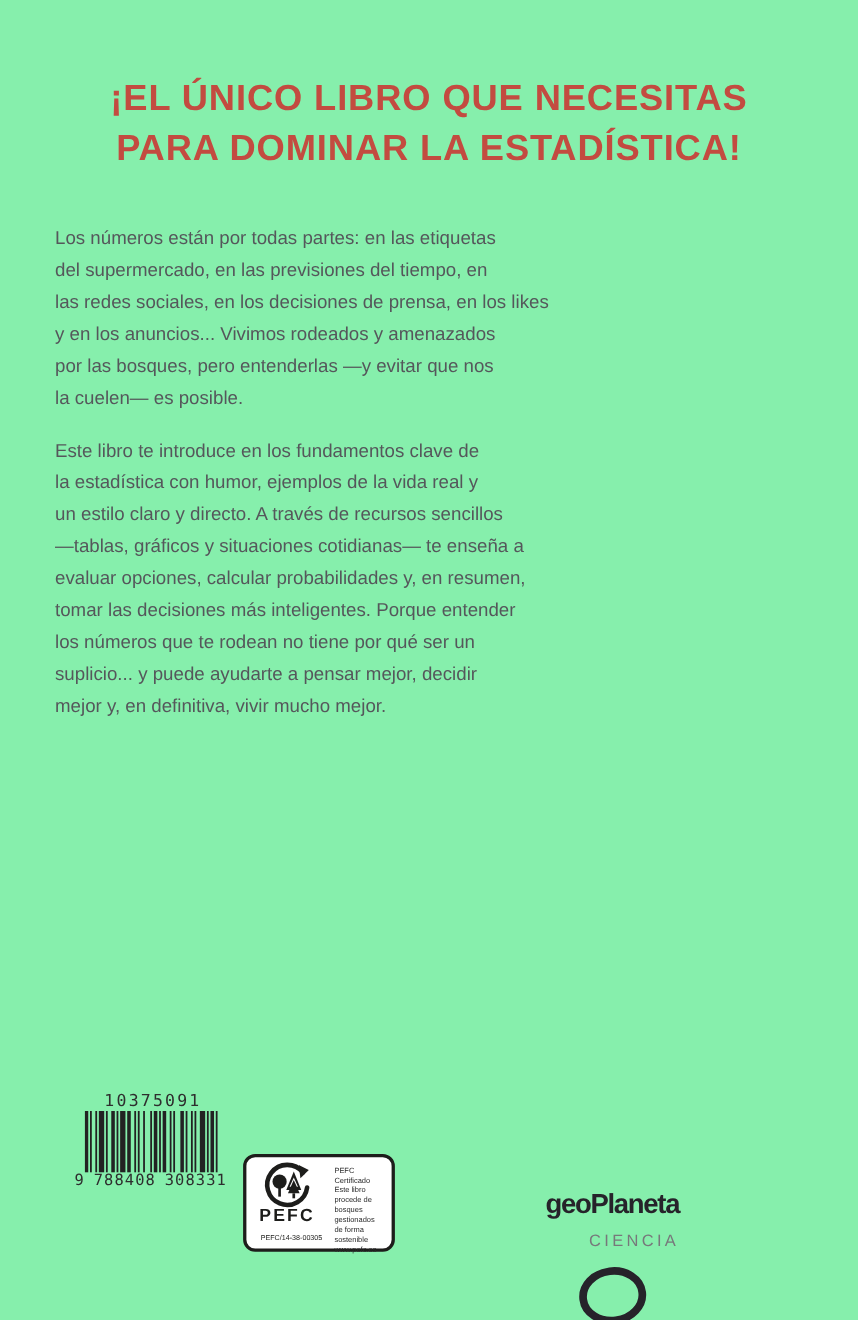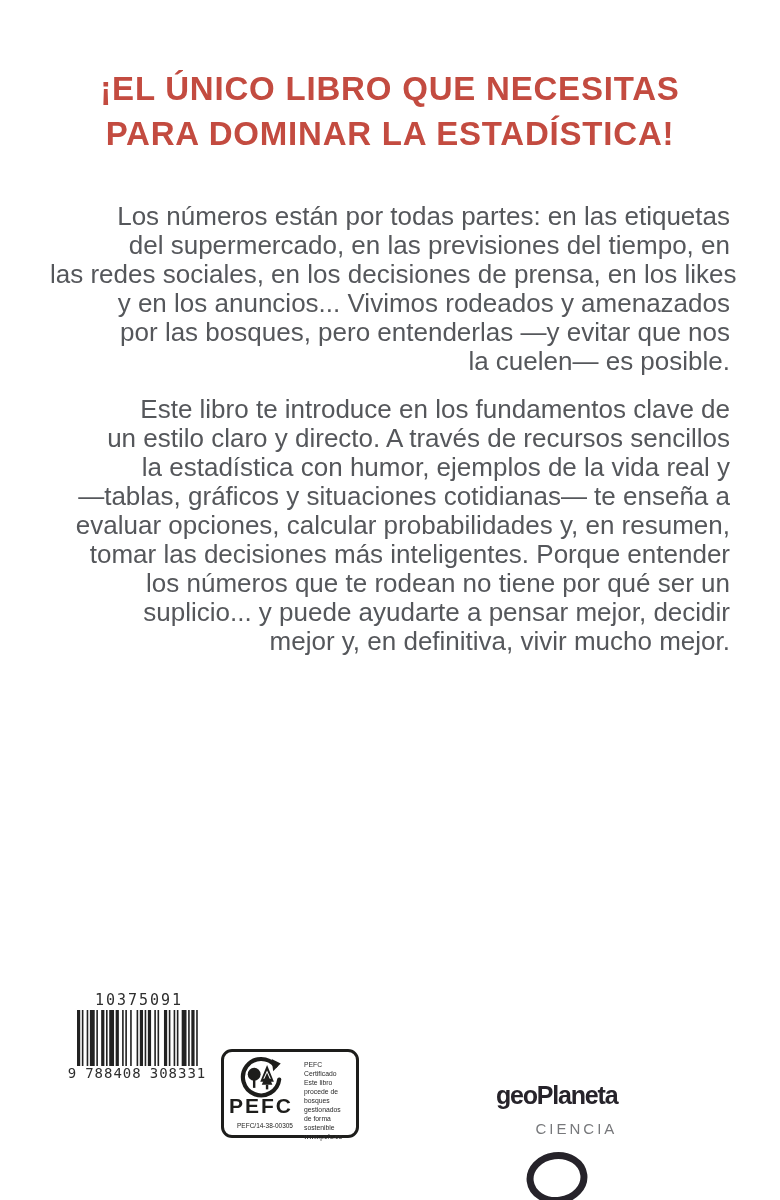--- a/index.html
+++ b/index.html
@@ -1,39 +1,39 @@
 <!DOCTYPE html>
 <html><head>
 <meta charset="utf-8">
 <style>
   html,body{margin:0;padding:0;background:#e9e9e9;}
   .page{
     position:relative;
     width:780px;height:1200px;
     margin:0 auto;
-    background:#ffffff;
+    background:#86efac;
     font-family:"Liberation Sans", sans-serif;
     overflow:hidden;
   }
   
   .headline{
     position:absolute;top:66px;left:30px;right:30px;
     text-align:center;
     color:#c34b40;
     font-size:33px;
     line-height:45px;
     font-weight:700;
     letter-spacing:0.8px;
   }
   
   .para{
     position:absolute;left:50px;width:680px;
-    text-align:right;
+    text-align:left;
     color:#55575b;
-    font-size:26px;
+    font-size:17px;
     line-height:29px;
     font-weight:400;
   }
   .para .line{white-space:nowrap;}
   .p1{top:202px;}
   .p2{top:395px;}
   .italic{}
   
   .barcode-block{
     position:absolute;left:74px;top:992px;width:130px;
@@ -56,21 +56,21 @@
     position:absolute;left:221px;top:1049px;
     width:138px;height:89px;
     border:3px solid #1d1d1b;border-radius:11px;
     background:#fff;box-sizing:border-box;
   }
   .pefc-left{
     position:absolute;left:4px;top:4px;width:66px;height:64px;
     display:flex;flex-direction:column;align-items:center;
   }
   .pefc-word{
-    font-size:21px;font-weight:700;letter-spacing:2px;
+    font-size:16px;font-weight:700;letter-spacing:2px;
     color:#1d1d1b;line-height:16px;margin-top:-2px;
   }
   .pefc-code{
     position:absolute;left:5px;bottom:6px;width:72px;
     font-size:6.5px;color:#1d1d1b;text-align:center;white-space:nowrap;
   }
   .pefc-right{
     position:absolute;left:80px;top:8px;right:6px;bottom:8px;
     display:flex;flex-direction:column;justify-content:space-between;
     font-size:6.8px;line-height:9px;color:#2a2a2a;text-align:left;
@@ -105,22 +105,22 @@
     <div class="line">Los números están por todas partes: en las etiquetas</div>
     <div class="line">del supermercado, en las previsiones del tiempo, en</div>
     <div class="line"><span>las redes sociales, en los decisiones de prensa, en los </span><span class="italic">likes</span></div>
     <div class="line">y en los anuncios... Vivimos rodeados y amenazados</div>
     <div class="line">por las bosques, pero entenderlas —y evitar que nos</div>
     <div class="line">la cuelen— es posible.</div>
   </div>
 
   <div class="para p2">
     <div class="line">Este libro te introduce en los fundamentos clave de</div>
+    <div class="line">la estadística con humor, ejemplos de la vida real y</div>
     <div class="line">un estilo claro y directo. A través de recursos sencillos</div>
-    <div class="line">la estadística con humor, ejemplos de la vida real y</div>
     <div class="line">—tablas, gráficos y situaciones cotidianas— te enseña a</div>
     <div class="line">evaluar opciones, calcular probabilidades y, en resumen,</div>
     <div class="line">tomar las decisiones más inteligentes. Porque entender</div>
     <div class="line">los números que te rodean no tiene por qué ser un</div>
     <div class="line">suplicio... y puede ayudarte a pensar mejor, decidir</div>
     <div class="line">mejor y, en definitiva, vivir mucho mejor.</div>
   </div>
 
   <div class="barcode-block">
     <div class="bc-number">10375091</div>

